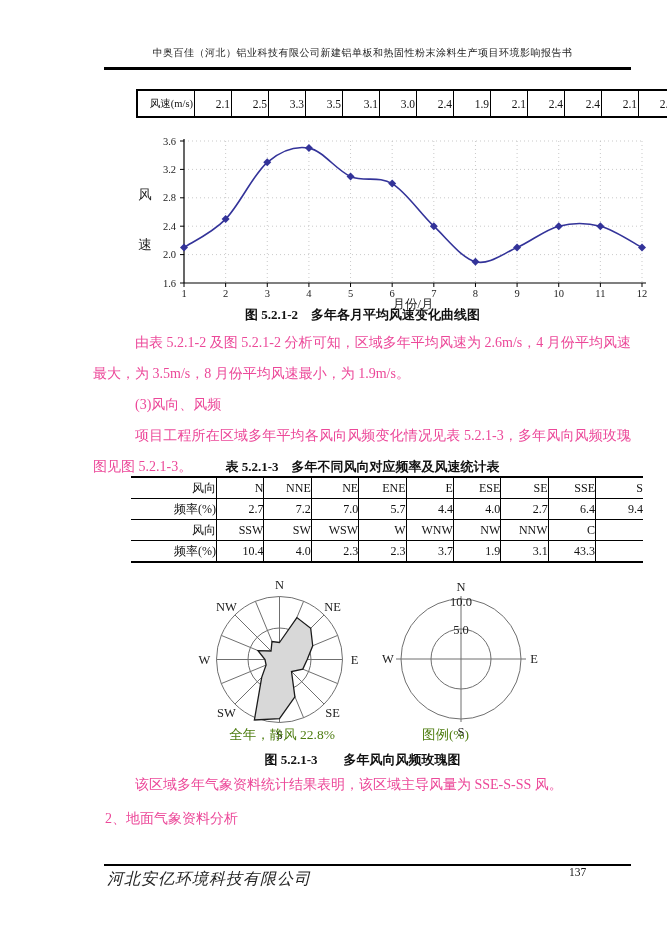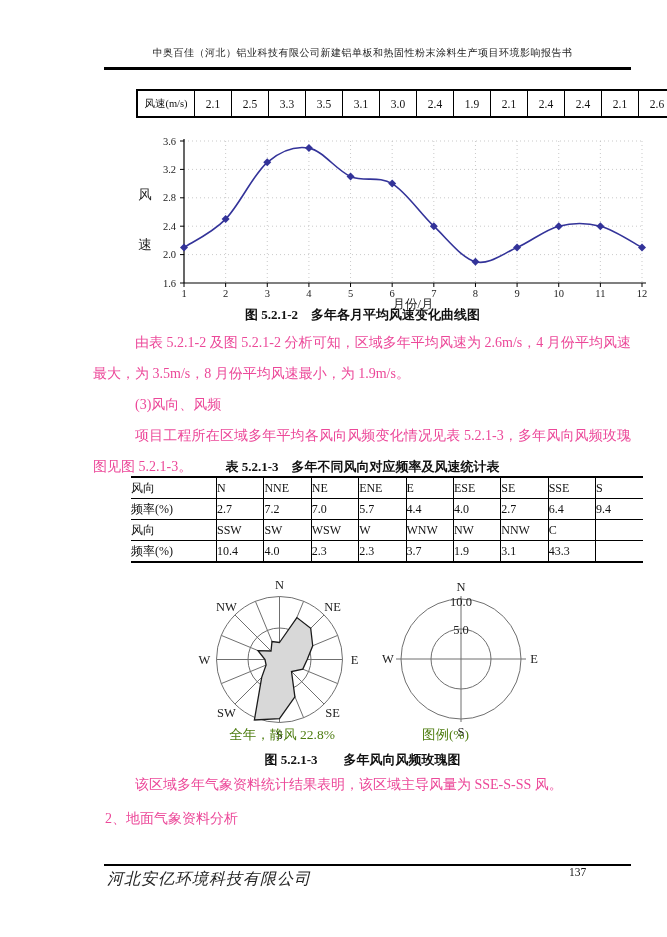--- a/index.html
+++ b/index.html
@@ -11,21 +11,21 @@
   }
   .header-text {
     position:absolute; top:46px; left:40px; right:40px;
     text-align:center; font-size:10px; letter-spacing:.5px; color:#222;
     white-space:nowrap;
   }
   .header-rule { position:absolute; top:67px; left:75px; width:527px; height:2.5px; background:#000; }
 
   table { border-collapse:collapse; table-layout:fixed; }
   .ws-table { position:absolute; top:89px; left:107px; border:2px solid #000; }
-  .ws-table td { border:1px solid #000; text-align:center; font-size:11.5px; height:25px; padding:0 1px; overflow:hidden; }
+  .ws-table td { border:1px solid #000; text-align:right; font-size:11.5px; height:25px; padding:0 1px; overflow:hidden; }
   .ws-table td.lbl { width:54px; font-size:10.5px; }
   .ws-table td.val { width:34px; }
 
   .chart-wrap { position:absolute; top:127px; left:100px; width:520px; height:188px; }
   .fig-caption { position:absolute; left:60px; width:547px; text-align:center; font-weight:bold; font-size:13px; }
   .cap-chart { top:306px; }
   .cap-table { top:458px; }
   .cap-rose  { top:751px; }
 
   .para {
@@ -36,21 +36,21 @@
   .p2 { top:389px; }
   .p3 { top:420px; }
   .p4 { top:769px; }
   .h2 { top:803px; text-indent:12px; }
   .p5 { top:835px; }
 
   .freq-table {
     position:absolute; top:476px; left:102px; width:512px;
     border-top:2px solid #000; border-bottom:2px solid #000; font-size:12px;
   }
-  .freq-table td { border:1px solid #000; text-align:left; height:20px; padding:0; }
+  .freq-table td { border:1px solid #000; text-align:right; height:20px; padding:0; }
   .freq-table td:first-child { border-left:none; width:85px; }
   .freq-table td:last-child { border-right:none; }
 
   .rose-left  { position:absolute; top:572px; left:163px; }
   .rose-right { position:absolute; top:574px; left:347px; }
   .rose-caption { position:absolute; top:726px; text-align:center; font-size:13.5px; color:#4d7c0f; }
   .rc-left  { left:158px; width:190px; }
   .rc-right { left:334px; width:165px; }
 
   .footer-rule { position:absolute; top:864px; left:75px; width:527px; height:1.5px; background:#000; }

